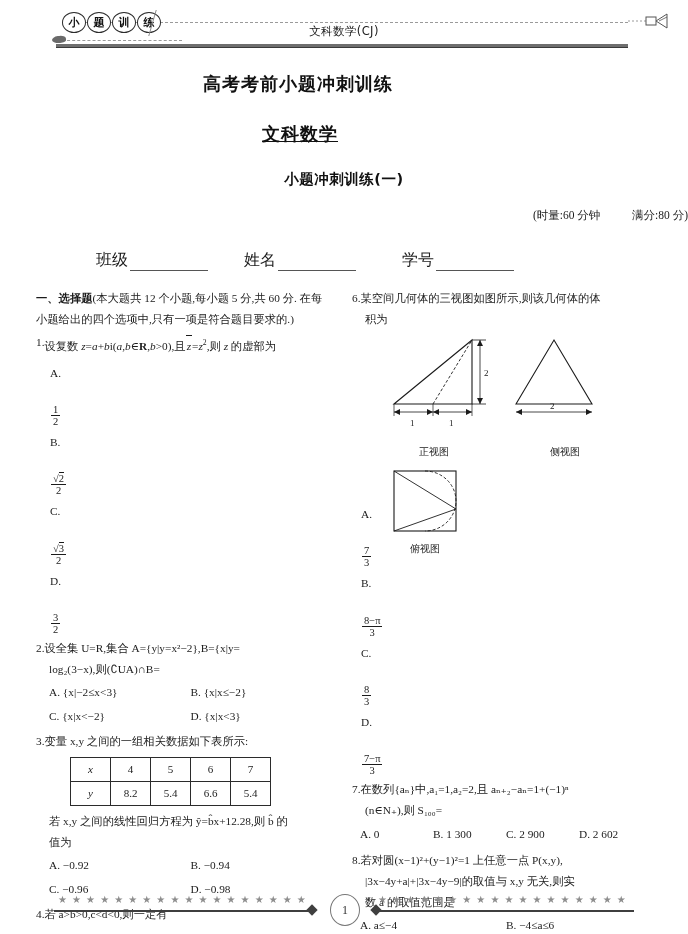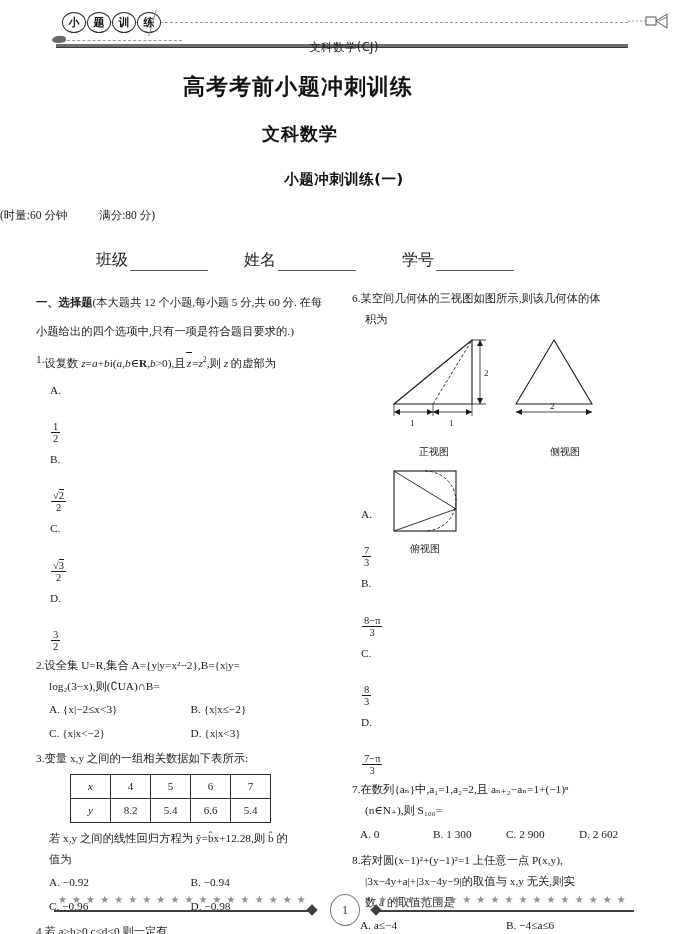--- a/index.html
+++ b/index.html
@@ -21,21 +21,21 @@
   }
   .hdr-dash2{
     position:absolute;left:62px;top:40px;width:120px;height:0;
     border-top:1px dashed #9a9a9a;
   }
   .hdr-rule{
     position:absolute;left:56px;top:44px;width:572px;height:3px;
     background:#6f6f6f;border-bottom:1px solid #3a3a3a;
   }
   .hdr-center{
-    position:absolute;left:0;top:40px;width:688px;text-align:center;
+    position:absolute;left:0;top:24px;width:688px;text-align:center;
     font-family:"DejaVu Sans","Liberation Sans",sans-serif;
     font-size:11.5px;letter-spacing:.4px;color:#1b1b1b;
   }
   .logo{position:absolute;left:62px;top:12px;display:flex;gap:1px;}
   .logo .bub{
     width:22px;height:19px;border:1.4px solid #2b2b2b;border-radius:50%;
     display:flex;align-items:center;justify-content:center;
     font-family:"DejaVu Sans","Liberation Sans",sans-serif;
     font-size:11px;font-weight:bold;color:#111;background:#fff;
   }
@@ -47,52 +47,52 @@
     position:absolute;left:52px;top:36px;width:14px;height:7px;
     background:#6a6a6a;border-radius:50% 50% 40% 60%;
     transform:rotate(-8deg);
   }
   .hdr-pen{position:absolute;right:18px;top:12px;width:44px;height:22px;}
 
   
   .title-main{
     position:absolute;left:0;top:72px;width:596px;text-align:center;
     font-family:"DejaVu Sans","Liberation Sans",sans-serif;
-    font-size:22px;font-weight:bold;letter-spacing:1px;color:#111;
+    font-size:18px;font-weight:bold;letter-spacing:1px;color:#111;
   }
   .title-sub{
     position:absolute;left:0;top:122px;width:600px;text-align:center;
     font-family:"DejaVu Sans","Liberation Sans",sans-serif;
-    font-size:18px;font-weight:bold;letter-spacing:1px;color:#111;
+    font-size:18px;font-weight:bold;letter-spacing:1px;color:#111;text-decoration:underline;
   }
   .title-third{
     position:absolute;left:0;top:170px;width:688px;text-align:center;
     font-family:"DejaVu Sans","Liberation Sans",sans-serif;
     font-size:14.5px;font-weight:bold;letter-spacing:.5px;color:#111;
   }
   .title-meta{
-    position:absolute;left:0;top:208px;width:688px;text-align:left;
+    position:absolute;left:0;top:208px;width:688px;text-align:right;
     font-size:11.5px;color:#1b1b1b;
   }
   .title-meta .gap{display:inline-block;width:26px;}
 
   .fill-row{
     position:absolute;left:96px;top:250px;width:500px;
     display:flex;font-size:12px;color:#1b1b1b;align-items:flex-end;
   }
   .fill-item{display:flex;align-items:flex-end;}
   .fill-item .lbl{font-family:"DejaVu Sans","Liberation Sans",sans-serif;font-size:16px;}
   .fill-item .line{display:inline-block;width:78px;border-bottom:1px solid #555;margin-left:2px;height:12px;}
   .fill-sp1{width:36px;} .fill-sp2{width:46px;}
 
   
   .col{position:absolute;top:288px;font-size:11.3px;line-height:21px;color:#1b1b1b;}
   .col-left{left:36px;width:296px;}
   .col-right{left:352px;width:300px;}
-  .intro{font-size:11.3px;line-height:29px;}
+  .intro{font-size:11.3px;line-height:20px;}
   .intro b{font-family:"DejaVu Sans","Liberation Sans",sans-serif;font-weight:bold;}
 
   .q{margin-top:3px;}
   .q-body{display:flex;}
   .q-num{flex:0 0 auto;white-space:nowrap;}
   .q-text{flex:1 1 auto;}
   .q-indent{padding-left:13px;}
 
   .opts2{display:flex;flex-wrap:wrap;padding-left:13px;}
   .opts2 .o{width:50%;box-sizing:border-box;line-height:24px;}

